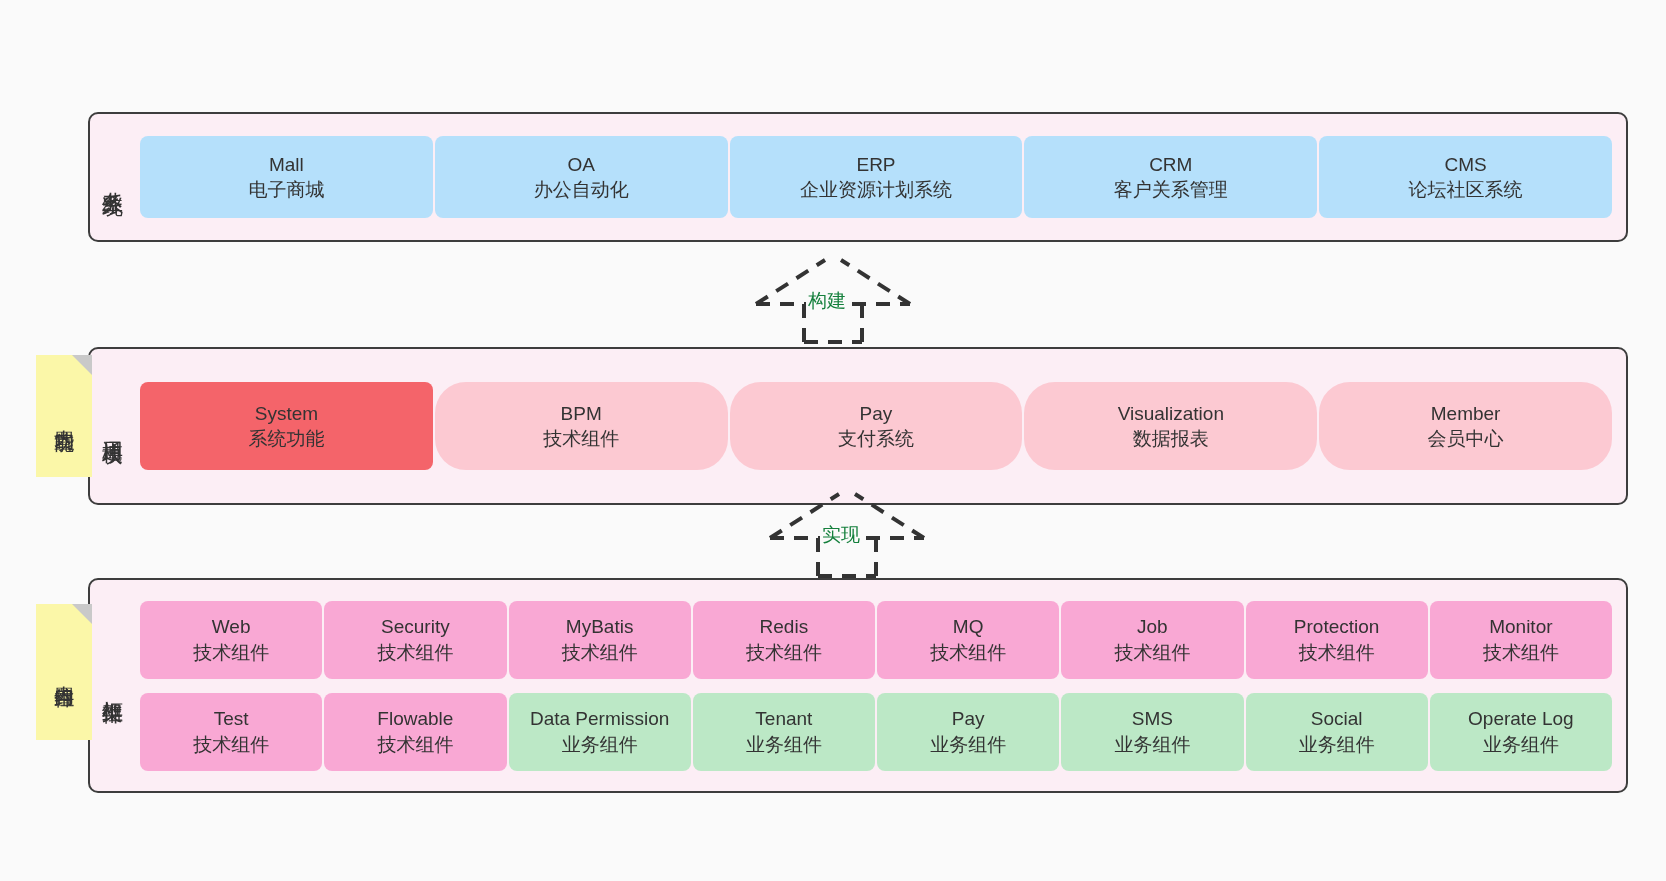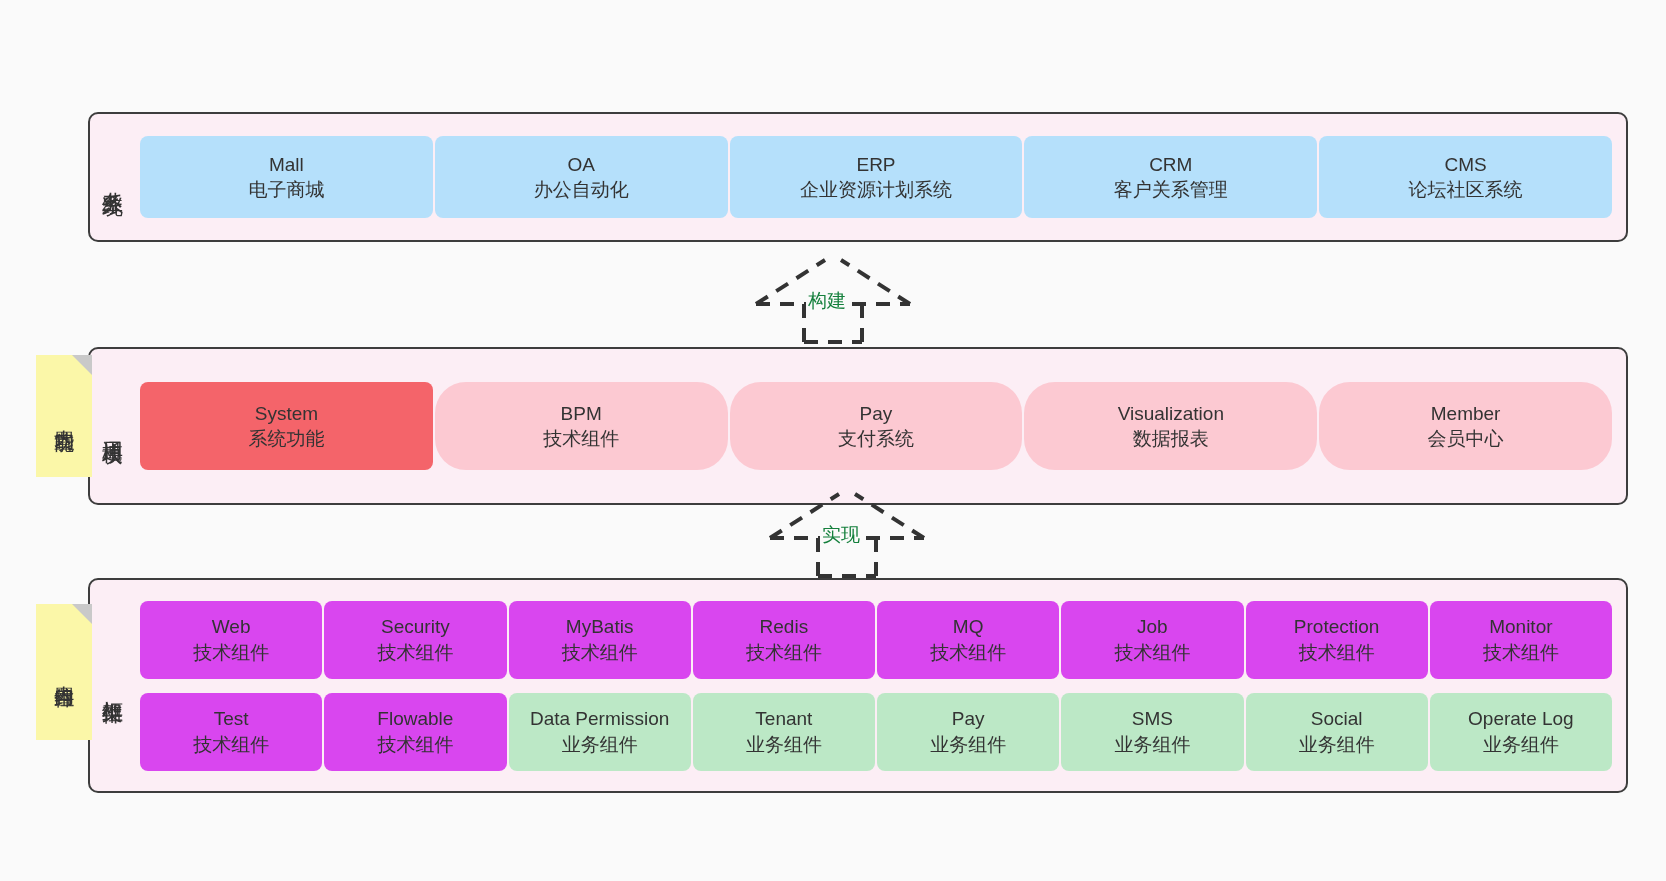--- a/index.html
+++ b/index.html
@@ -79,21 +79,21 @@
     box-sizing: border-box;
     padding: 4px 6px;
     user-select: none;
   }
   .card .l1 { display: block; }
   .card .l2 { display: block; }
 
   .c-blue       { background: #b5e0fb; height: 82px; }
   .c-red        { background: #f4646a; height: 88px; }
   .c-pink       { background: #fcc9d2; height: 88px; border-radius: 31px; }
-  .c-green      { background: #d946ef; height: 78px; }
+  .c-green      { background: #f9a8d4; height: 78px; }
   .c-lightgreen { background: #bce8c6; height: 78px; }
 
   
   .note {
     position: absolute;
     width: 56px;
     background: #fbf7a8;
     box-sizing: border-box;
     display: flex;
     align-items: center;

